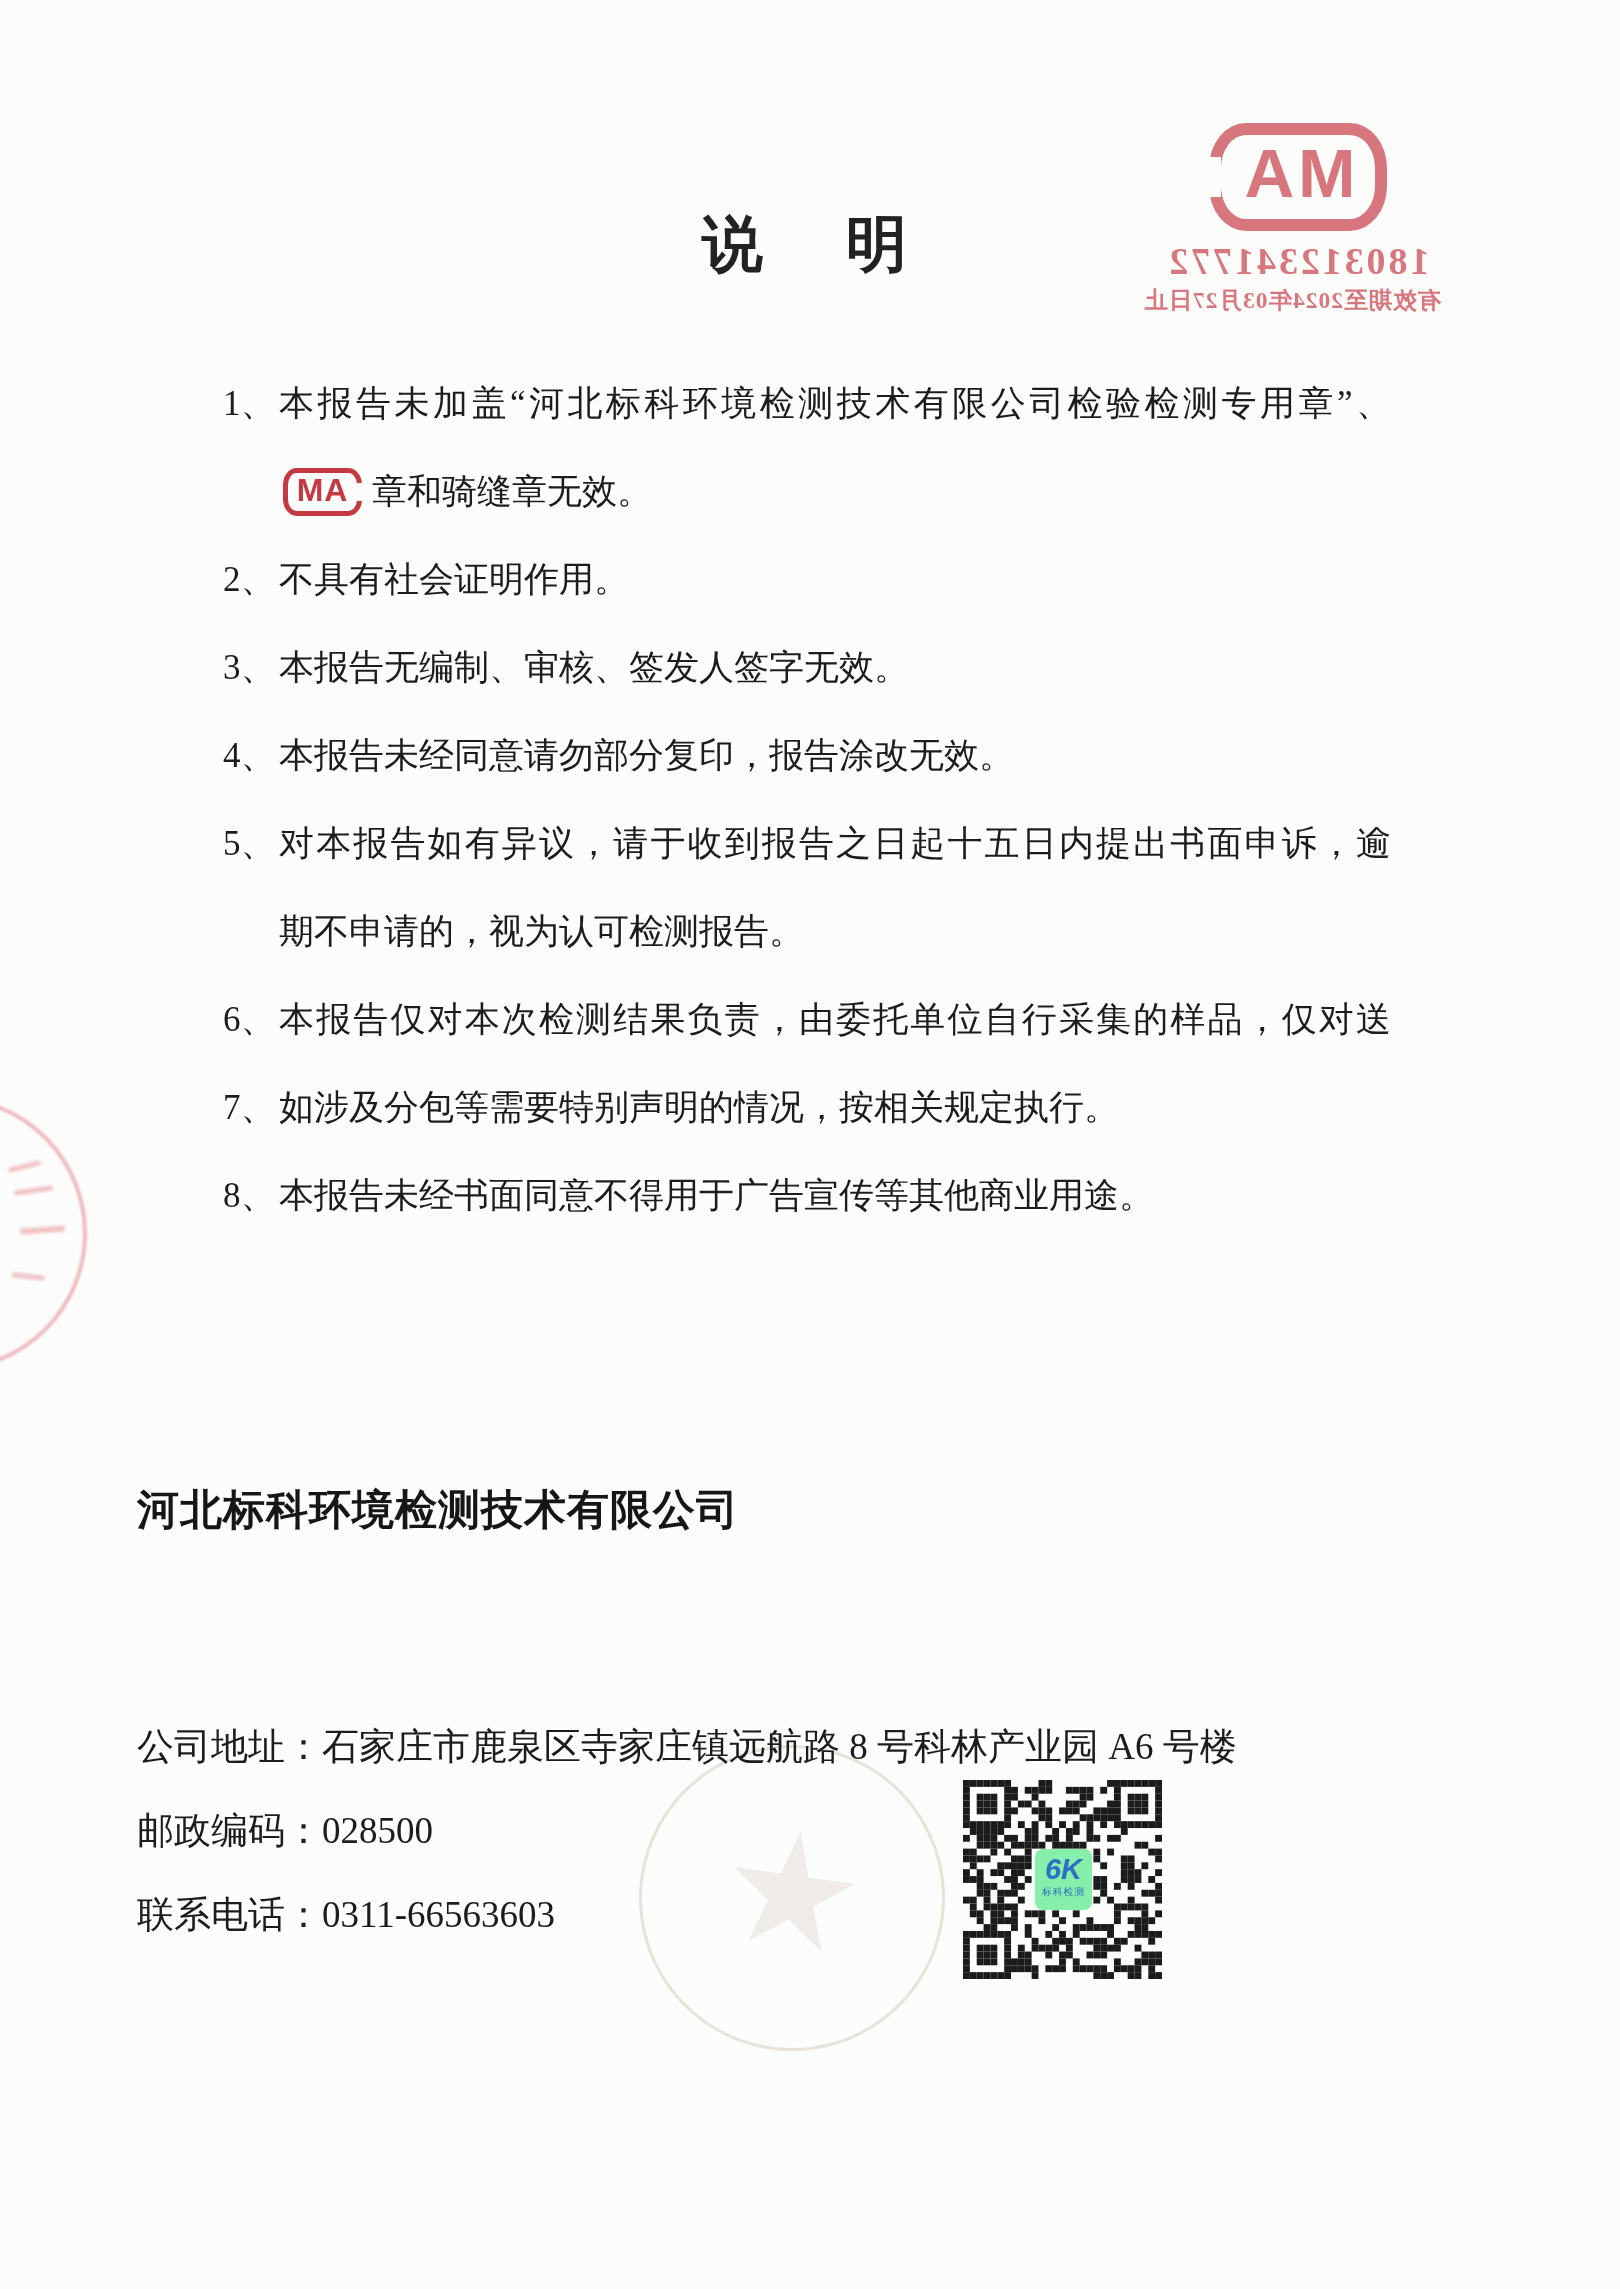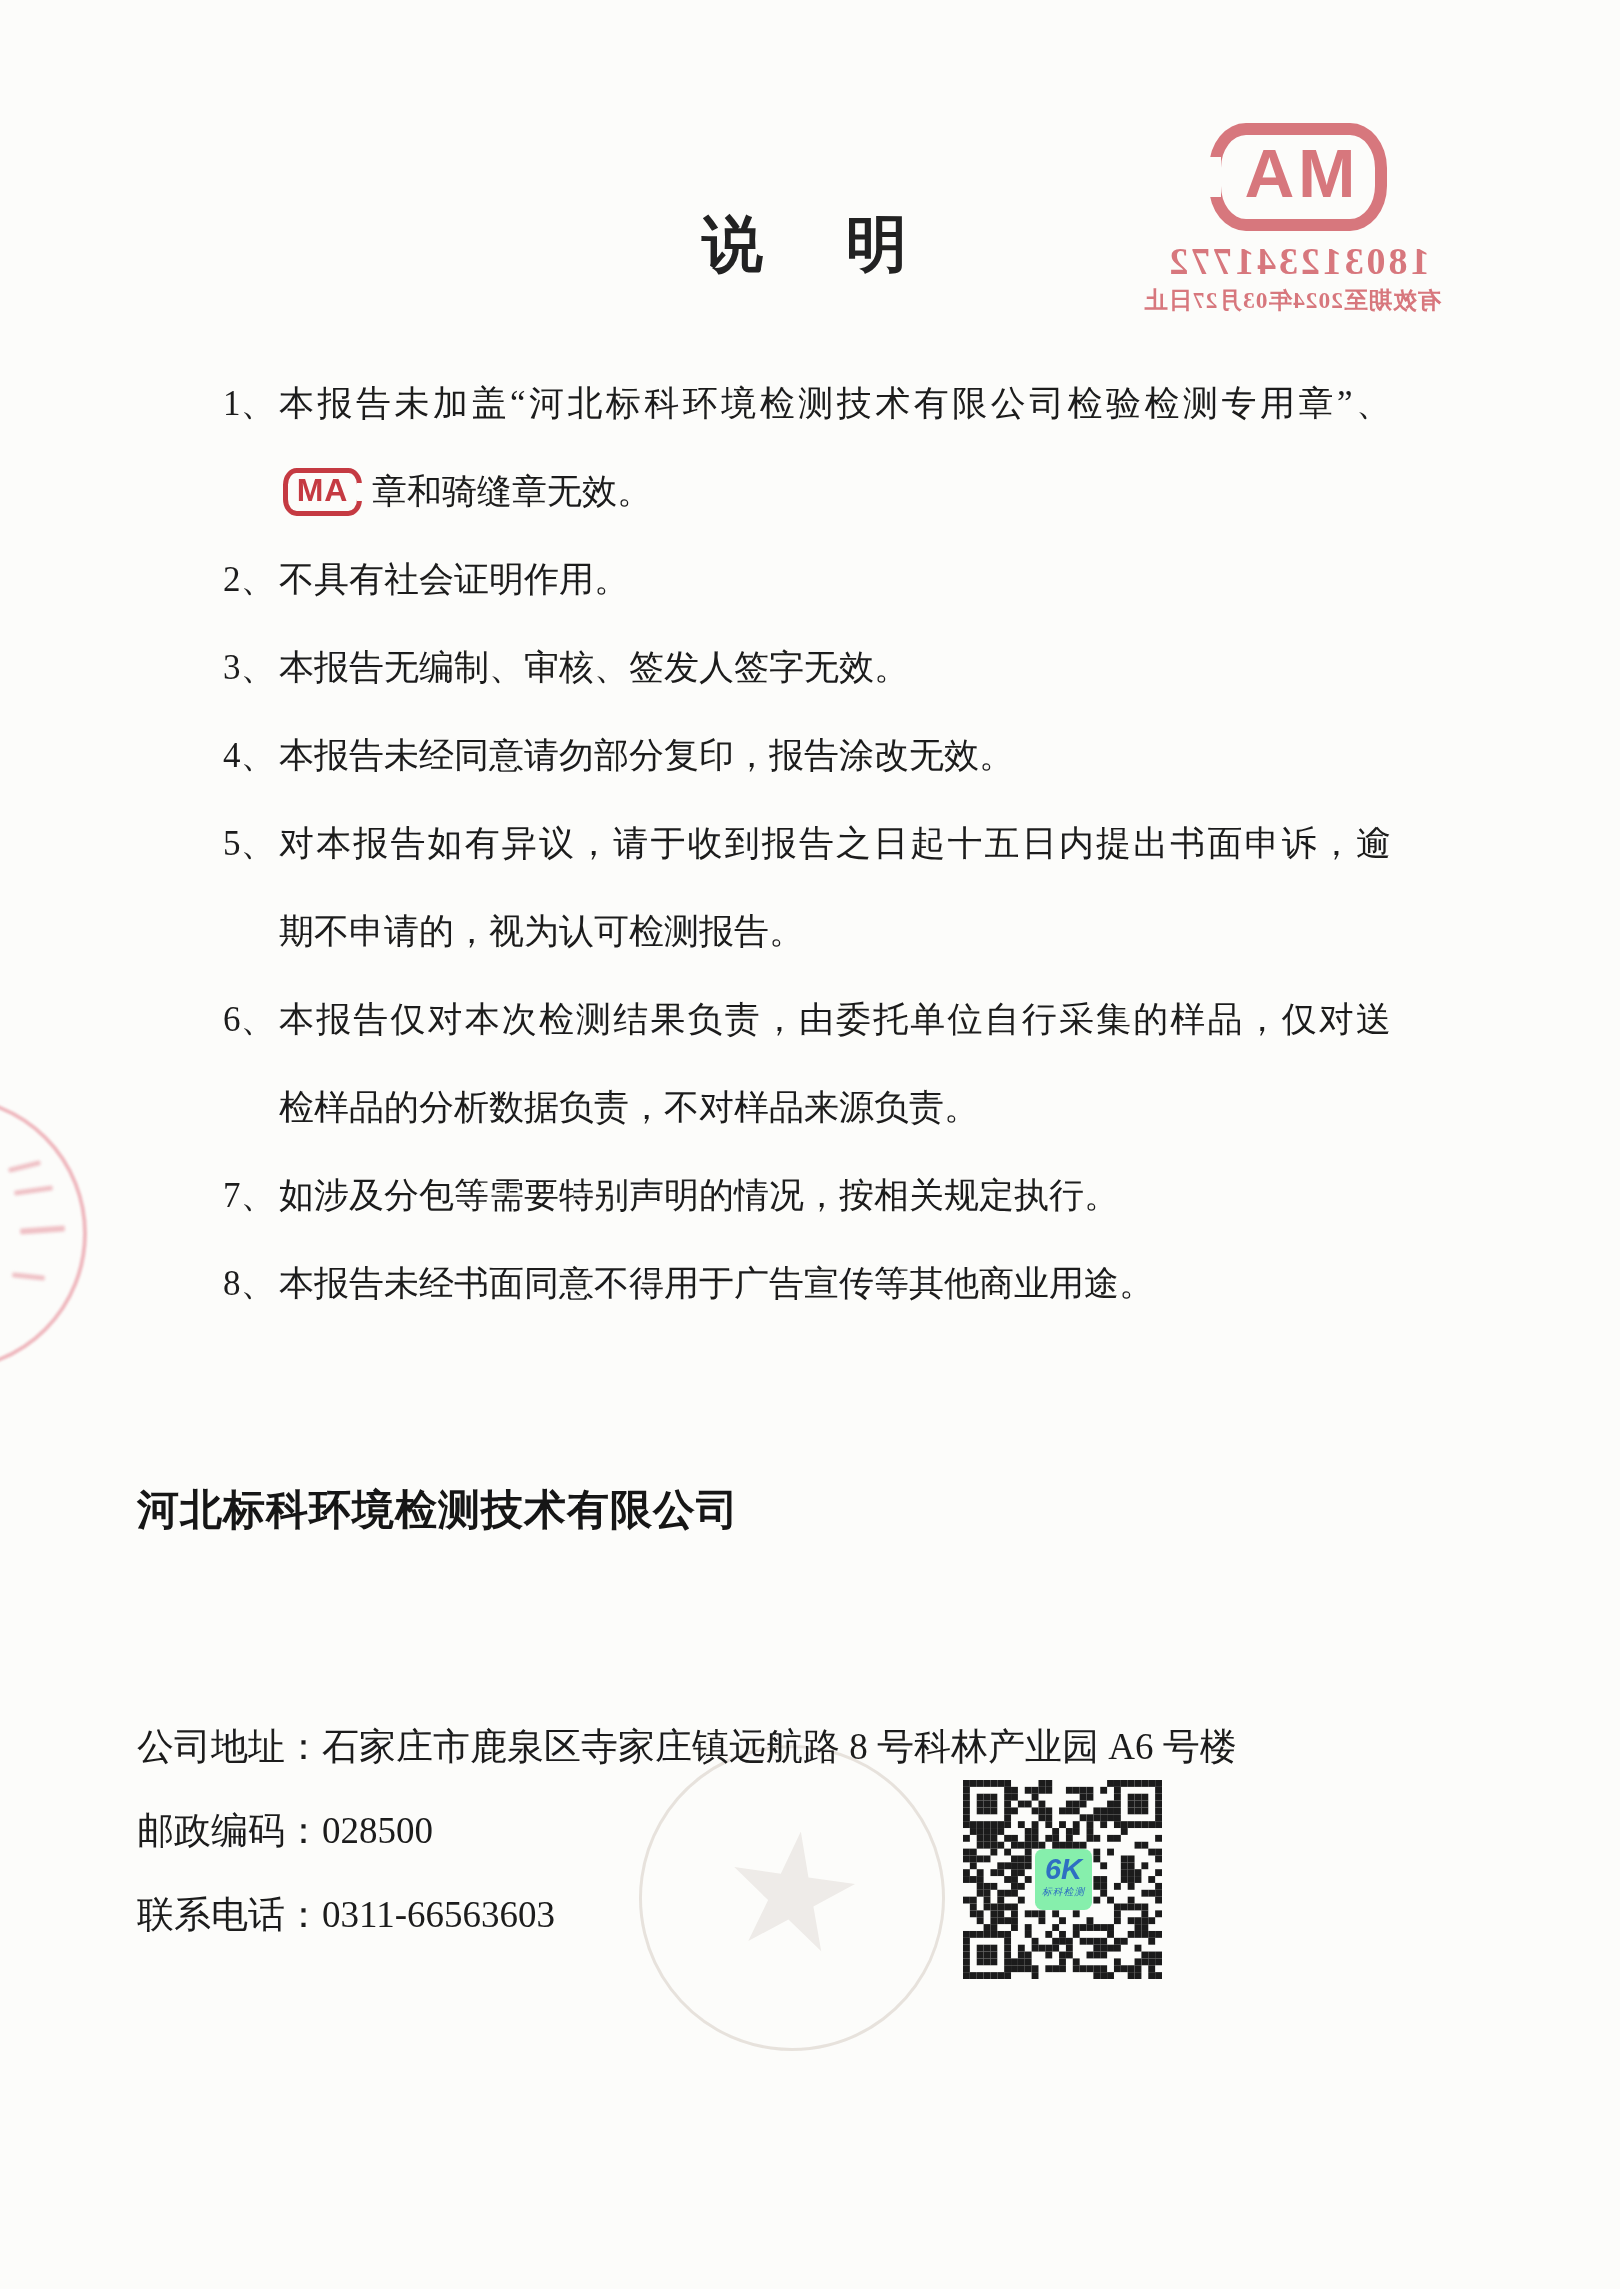--- a/index.html
+++ b/index.html
@@ -79,21 +79,21 @@
     background:#86efac; border-radius:7.8px; text-align:center; z-index:4;
   }
   .qr-logo{
     display:block; margin-top:3.9px;
     font-family:"Liberation Sans","DejaVu Sans",sans-serif;
     font-weight:bold; font-style:italic; font-size:29px; line-height:33px;
     color:#2e6fc2;
   }
   .qr-caption{
     display:block; font-family:"Liberation Sans","DejaVu Sans",sans-serif;
-    font-size:9.8px; line-height:11.8px; color:#2e6fc2; letter-spacing:1px;font-style:italic;
+    font-size:9.8px; line-height:11.8px; color:#2e6fc2; letter-spacing:1px;
   }
   
   .ghost-seal{
     position:absolute; left:639px; top:1745px; width:300px; height:300px;
     border:3.9px solid rgba(186,172,158,0.32); border-radius:50%;
     transform:rotate(8deg); z-index:1;
   }
   .ghost-star{
     position:absolute; left:86px; top:83px; width:127px; height:127px;
     background:rgba(186,172,158,0.20);
@@ -168,21 +168,20 @@
       <div class="note-body">
         <div class="stretch">对本报告如有异议，请于收到报告之日起十五日内提出书面申诉，逾</div>
         <div>期不申请的，视为认可检测报告。</div>
       </div>
     </div>
 
     <div class="note">
       <span class="note-num">6、</span>
       <div class="note-body">
         <div class="stretch">本报告仅对本次检测结果负责，由委托单位自行采集的样品，仅对送</div>
-        <div>检样品的分析数据负责，不对样品来源负责。</div>
       </div>
     </div>
 
     <div class="note">
       <span class="note-num">7、</span>
       <div class="note-body">如涉及分包等需要特别声明的情况，按相关规定执行。</div>
     </div>
 
     <div class="note">
       <span class="note-num">8、</span>

